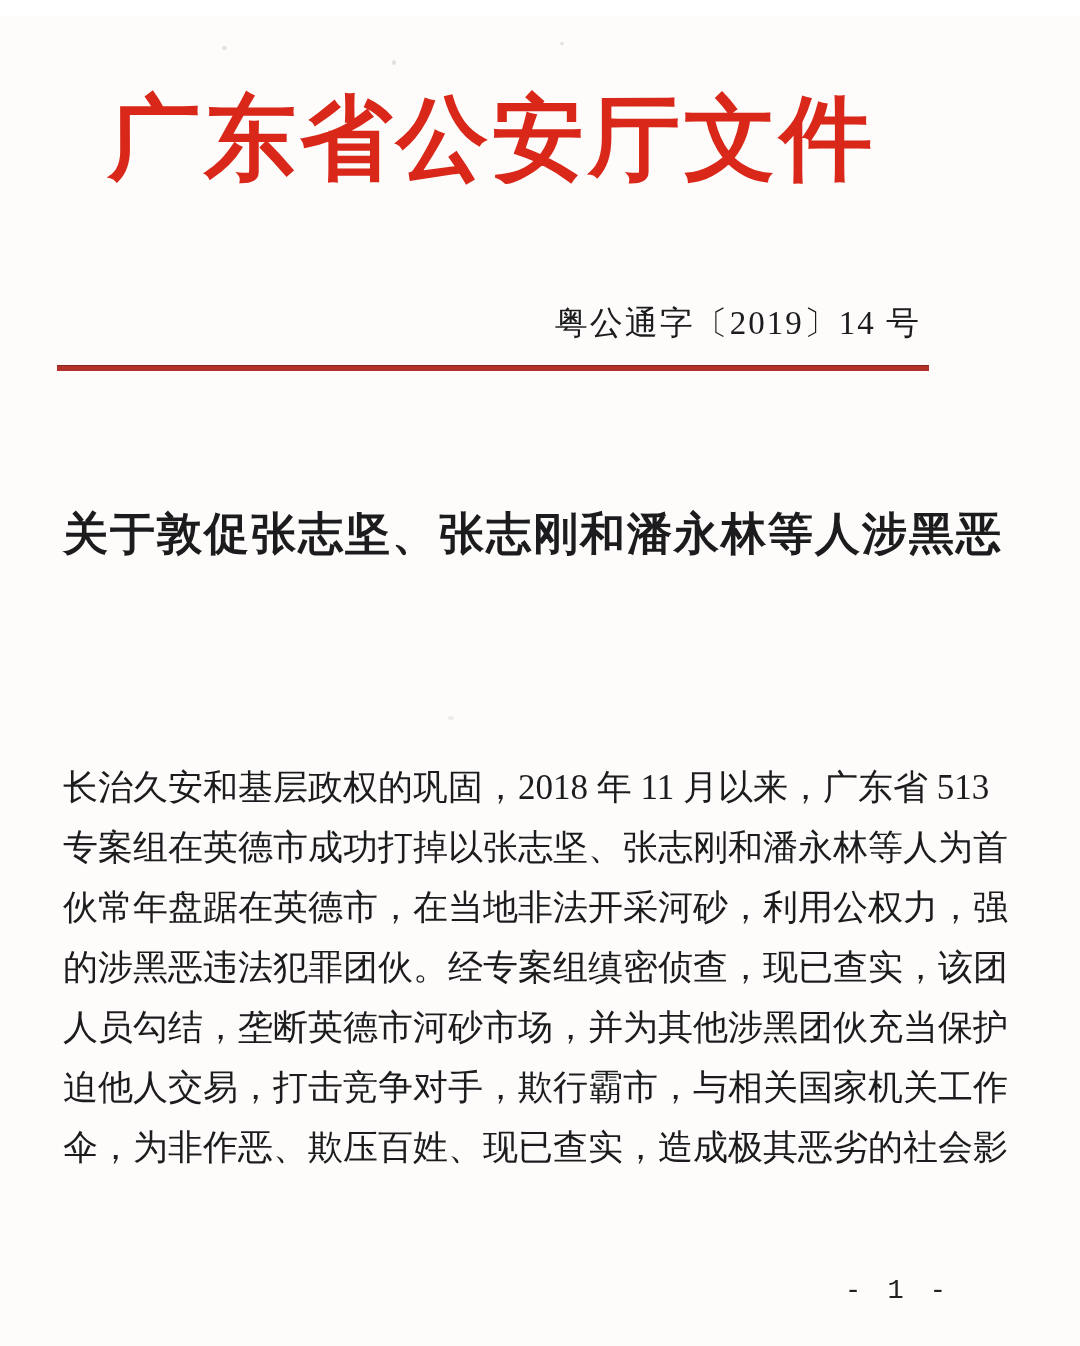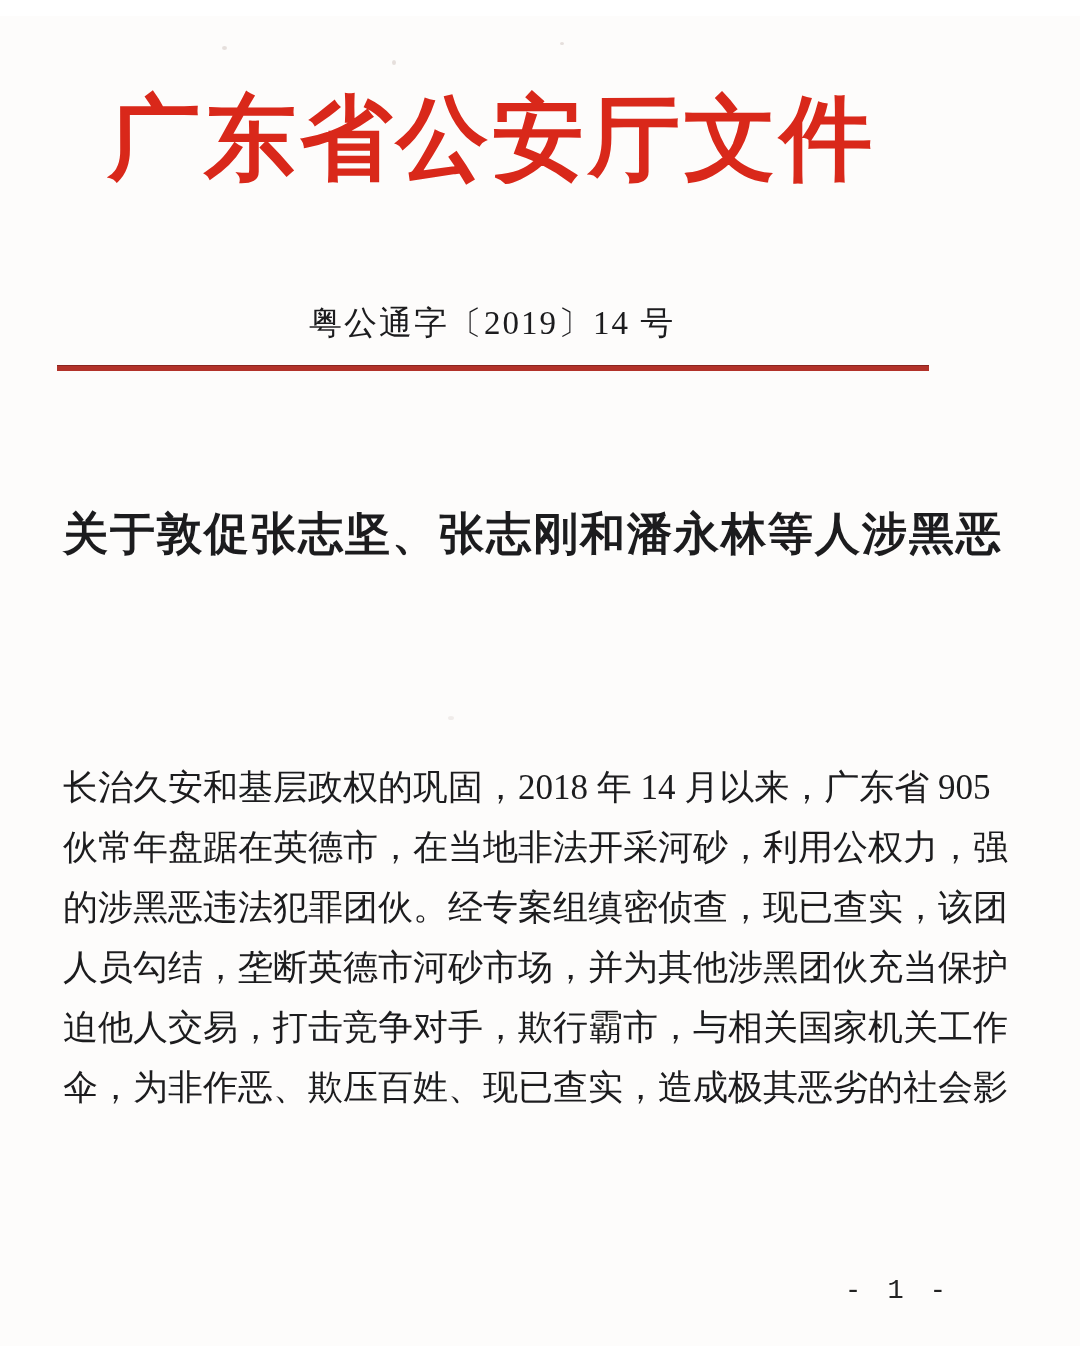--- a/index.html
+++ b/index.html
@@ -35,21 +35,21 @@
     font-weight: 700;
     color: var(--red-text, #d9281a);
     letter-spacing: 4px;
     white-space: nowrap;
   }
   .doc-number {
     position: absolute;
     top: 284px;
     left: 0;
     width: 100%;
-    text-align: center;
+    text-align: right;
     font-size: 33px;
     line-height: 46px;
     letter-spacing: 2px;
   }
   .red-rule {
     position: absolute;
     top: 349px;
     left: -6px;
     width: 872px;
     height: 5px;
@@ -120,21 +120,22 @@
     <div class="agency-header">广东省公安厅文件</div>
 
     <div class="doc-number">粤公通字〔2019〕14 号</div>
 
     <div class="red-rule"></div>
 
     <div class="notice-title line1">关于敦促张志坚、张志刚和潘永林等人涉黑恶</div>
 
 
     <div class="body-paragraph">
-      <div class="body-line">长治久安和基层政权的巩固，2018 年 14 月以来，广东省 905</div>
+      <div class="body-line">长治久安和基层政权的巩固，2018 年 11 月以来，广东省 513</div>
+      <div class="body-line">专案组在英德市成功打掉以张志坚、张志刚和潘永林等人为首</div>
       <div class="body-line">伙常年盘踞在英德市，在当地非法开采河砂，利用公权力，强</div>
       <div class="body-line">的涉黑恶违法犯罪团伙。经专案组缜密侦查，现已查实，该团</div>
       <div class="body-line">人员勾结，垄断英德市河砂市场，并为其他涉黑团伙充当保护</div>
       <div class="body-line">迫他人交易，打击竞争对手，欺行霸市，与相关国家机关工作</div>
       <div class="body-line">伞，为非作恶、欺压百姓、现已查实，造成极其恶劣的社会影</div>
     </div>
   </div>
 
   <div class="page-number">- 1 -</div>
 </div>

